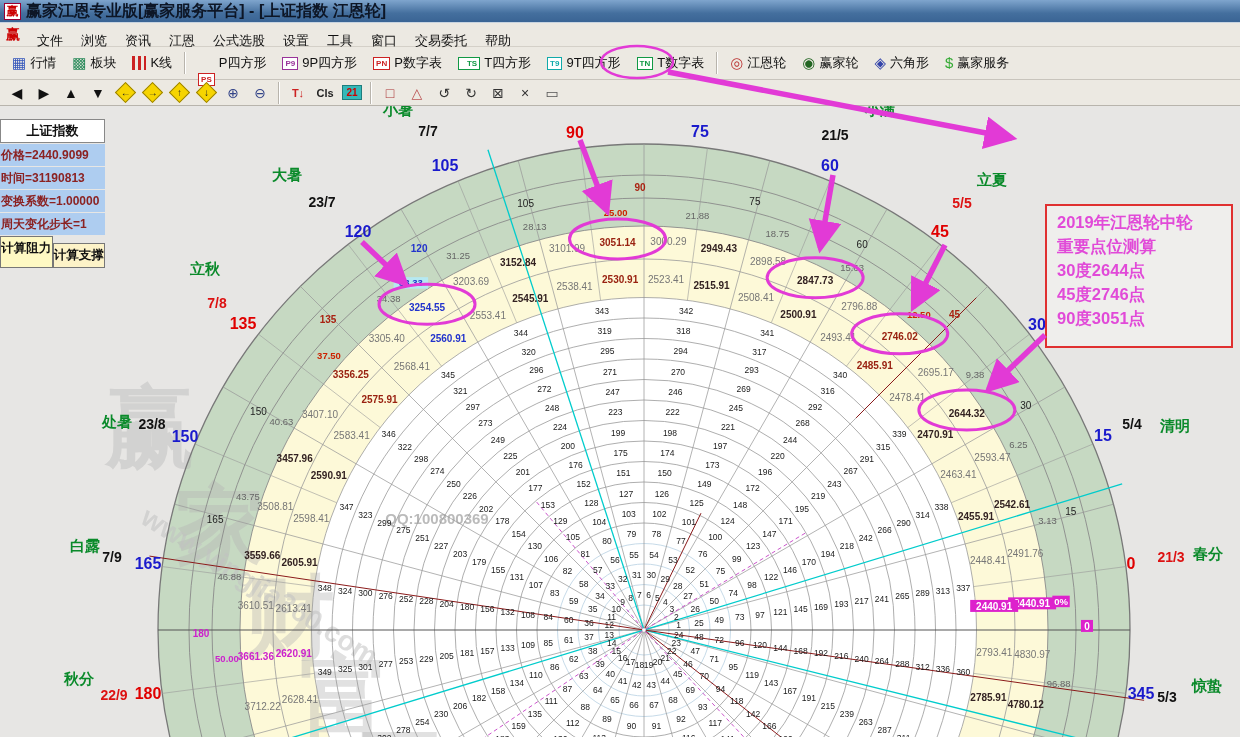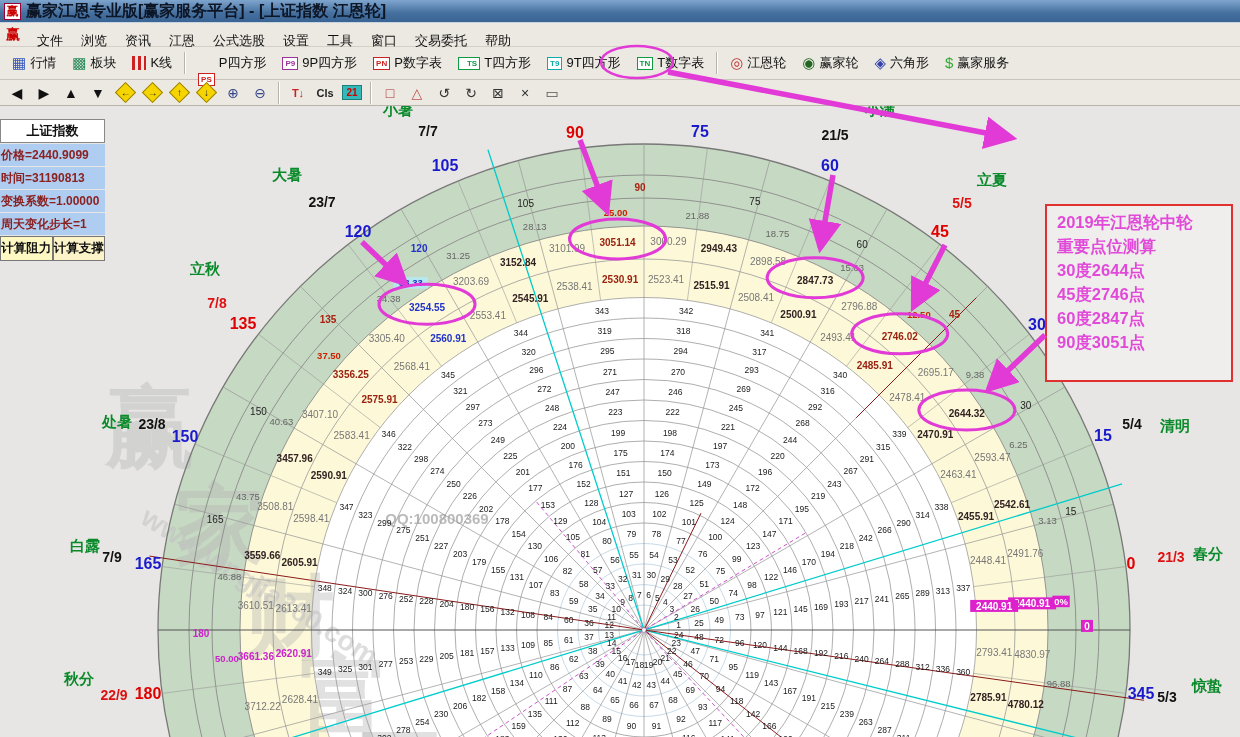--- a/index.html
+++ b/index.html
@@ -36,24 +36,24 @@
   
   .chart-area{position:relative;width:1240px;height:635px;background:#e7e6e4;}
   #wheelSvg{position:absolute;left:0;top:0;}
 
   
   .info-panel{position:absolute;left:0;top:13px;width:105px;font-weight:bold;z-index:20;}
   .ip-header{background:#fff;border:1px solid #888;color:#111;font-size:13px;text-align:center;padding:2px 0;}
   .ip-row{background:#aecdf0;color:#8b2222;font-size:12px;padding:3px 1px 2px 1px;margin-top:1px;white-space:nowrap;overflow:hidden;}
   .ip-buttons{display:flex;margin-top:1px;}
   .ip-btn{flex:1;font-size:12.5px;text-align:center;padding:3px 0;border:1px solid #777;background:#fef9c3;color:#111;}
-  .ip-btn.alt{background:#fdf3c8;}
+  .ip-btn.alt{background:#fdf3c8;margin-top:7px;}
 
   
-  .anno-box{position:absolute;left:1045px;top:98px;width:188px;height:178px;border:2px solid #e03030;background:#efeeec;z-index:30;padding:4px 0 0 10px;box-sizing:border-box;}
+  .anno-box{position:absolute;left:1045px;top:98px;width:188px;height:144px;border:2px solid #e03030;background:#efeeec;z-index:30;padding:4px 0 0 10px;box-sizing:border-box;}
   .anno-line{color:#e14ad8;font-size:16.5px;font-weight:bold;line-height:24px;white-space:nowrap;}
 
   .overlay{position:absolute;left:0;top:0;z-index:50;pointer-events:none;}
 </style>
 </head>
 <body>
 
 <div class="app">
 
   <div class="titlebar">
@@ -841,21 +841,20 @@
         <div class="ip-btn">计算阻力</div>
         <div class="ip-btn alt">计算支撑</div>
       </div>
     </div>
 
     <div class="anno-box" id="annoBox">
         <div class="anno-line">2019年江恩轮中轮</div>
         <div class="anno-line">重要点位测算</div>
         <div class="anno-line">30度2644点</div>
         <div class="anno-line">45度2746点</div>
-        <div class="anno-line">60度2847点</div>
         <div class="anno-line">90度3051点</div>
       </div>
   </div>
 
   <svg class="overlay" id="overlaySvg" width="1240" height="737">
       <defs>
         <marker id="ah" markerWidth="7" markerHeight="7" refX="5" refY="3" orient="auto">
           <path d="M0,0 L6,3 L0,6 Z" fill="#e23ad6"></path>
         </marker>
       </defs>

